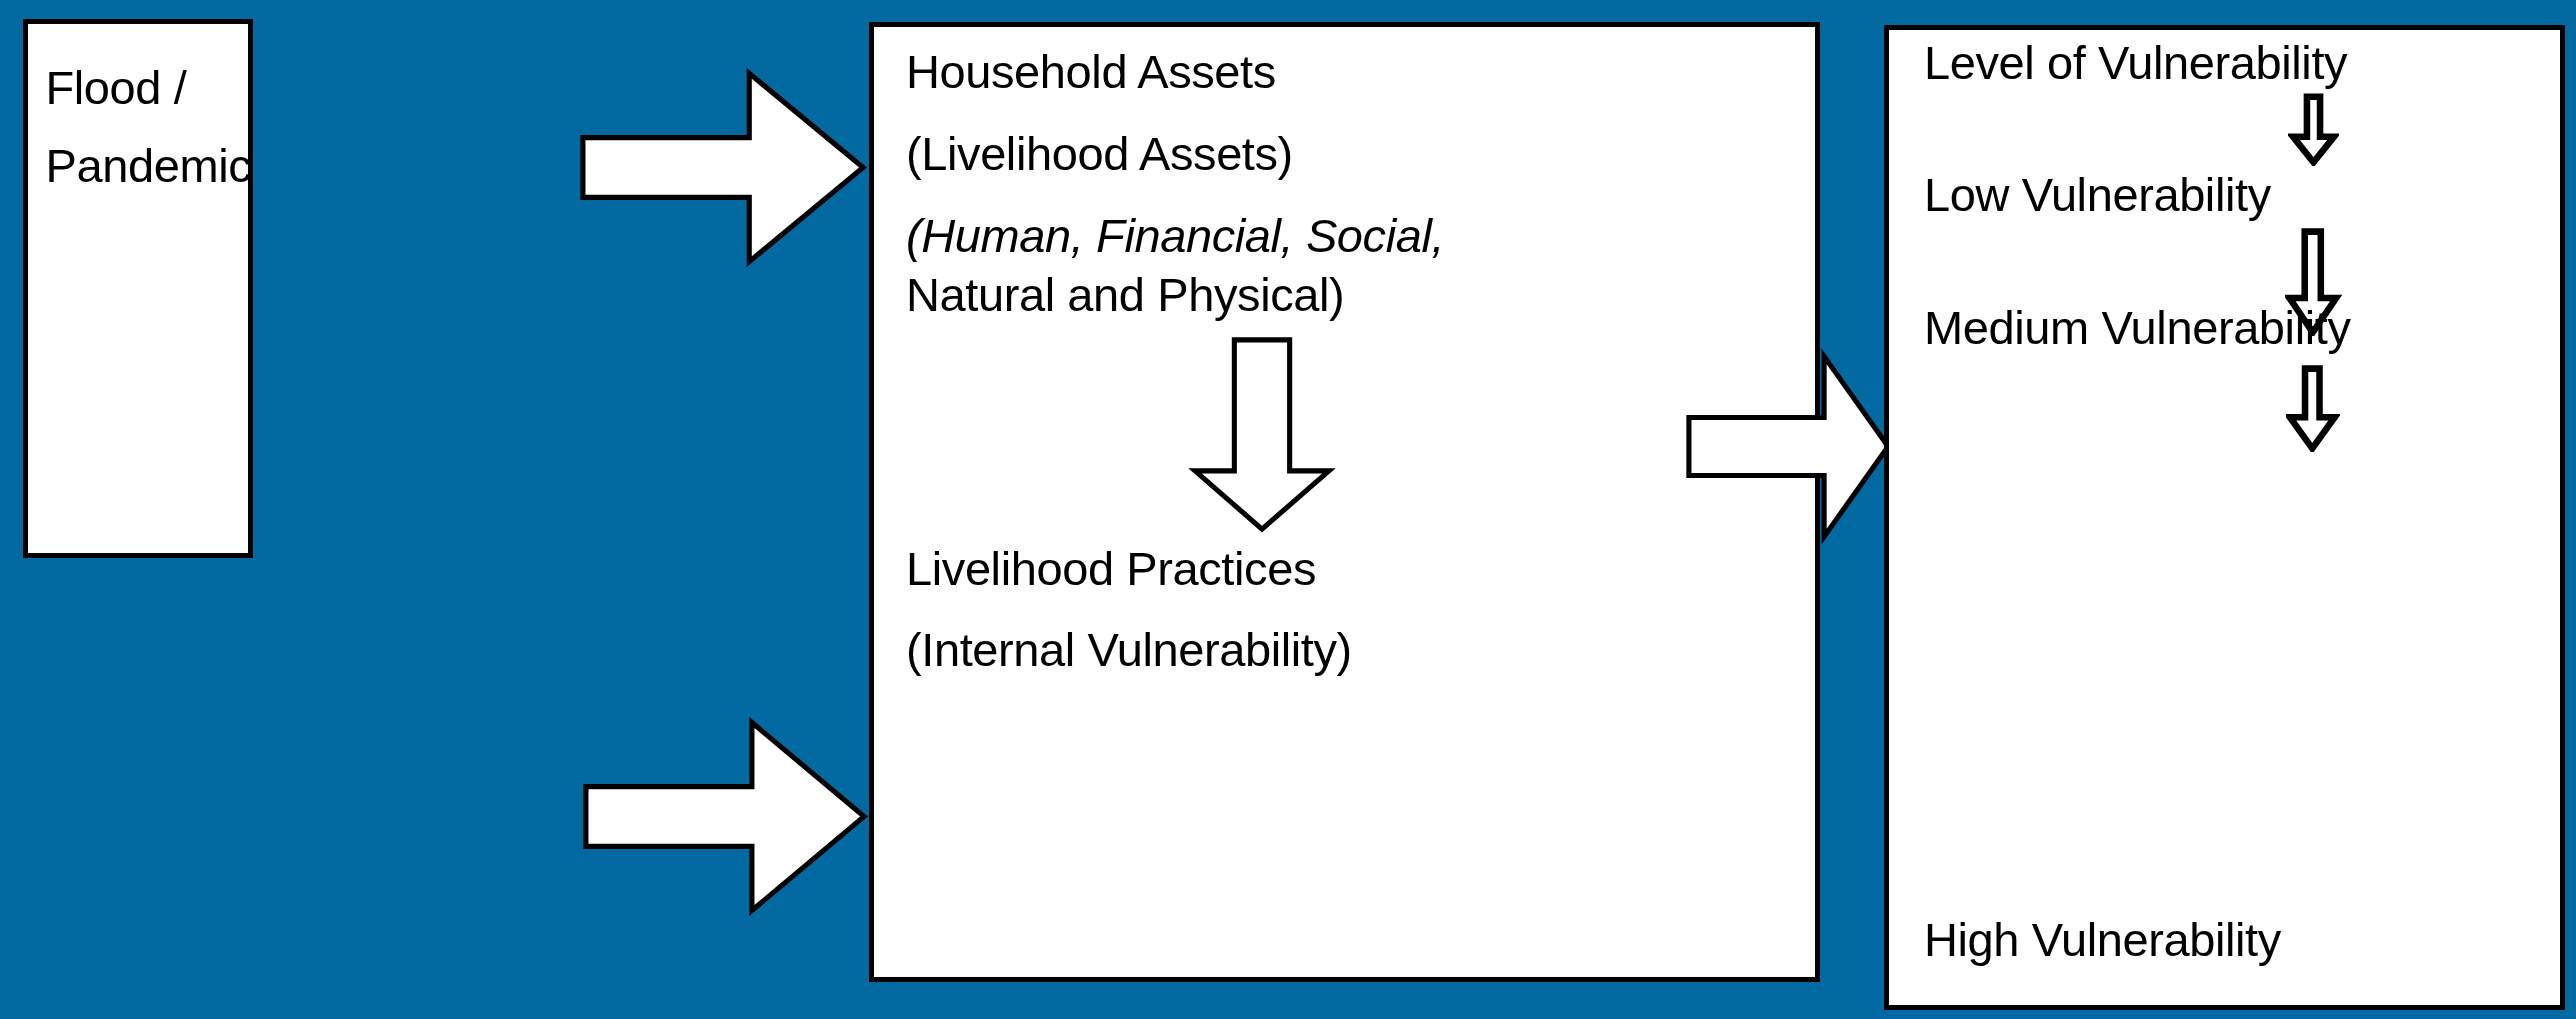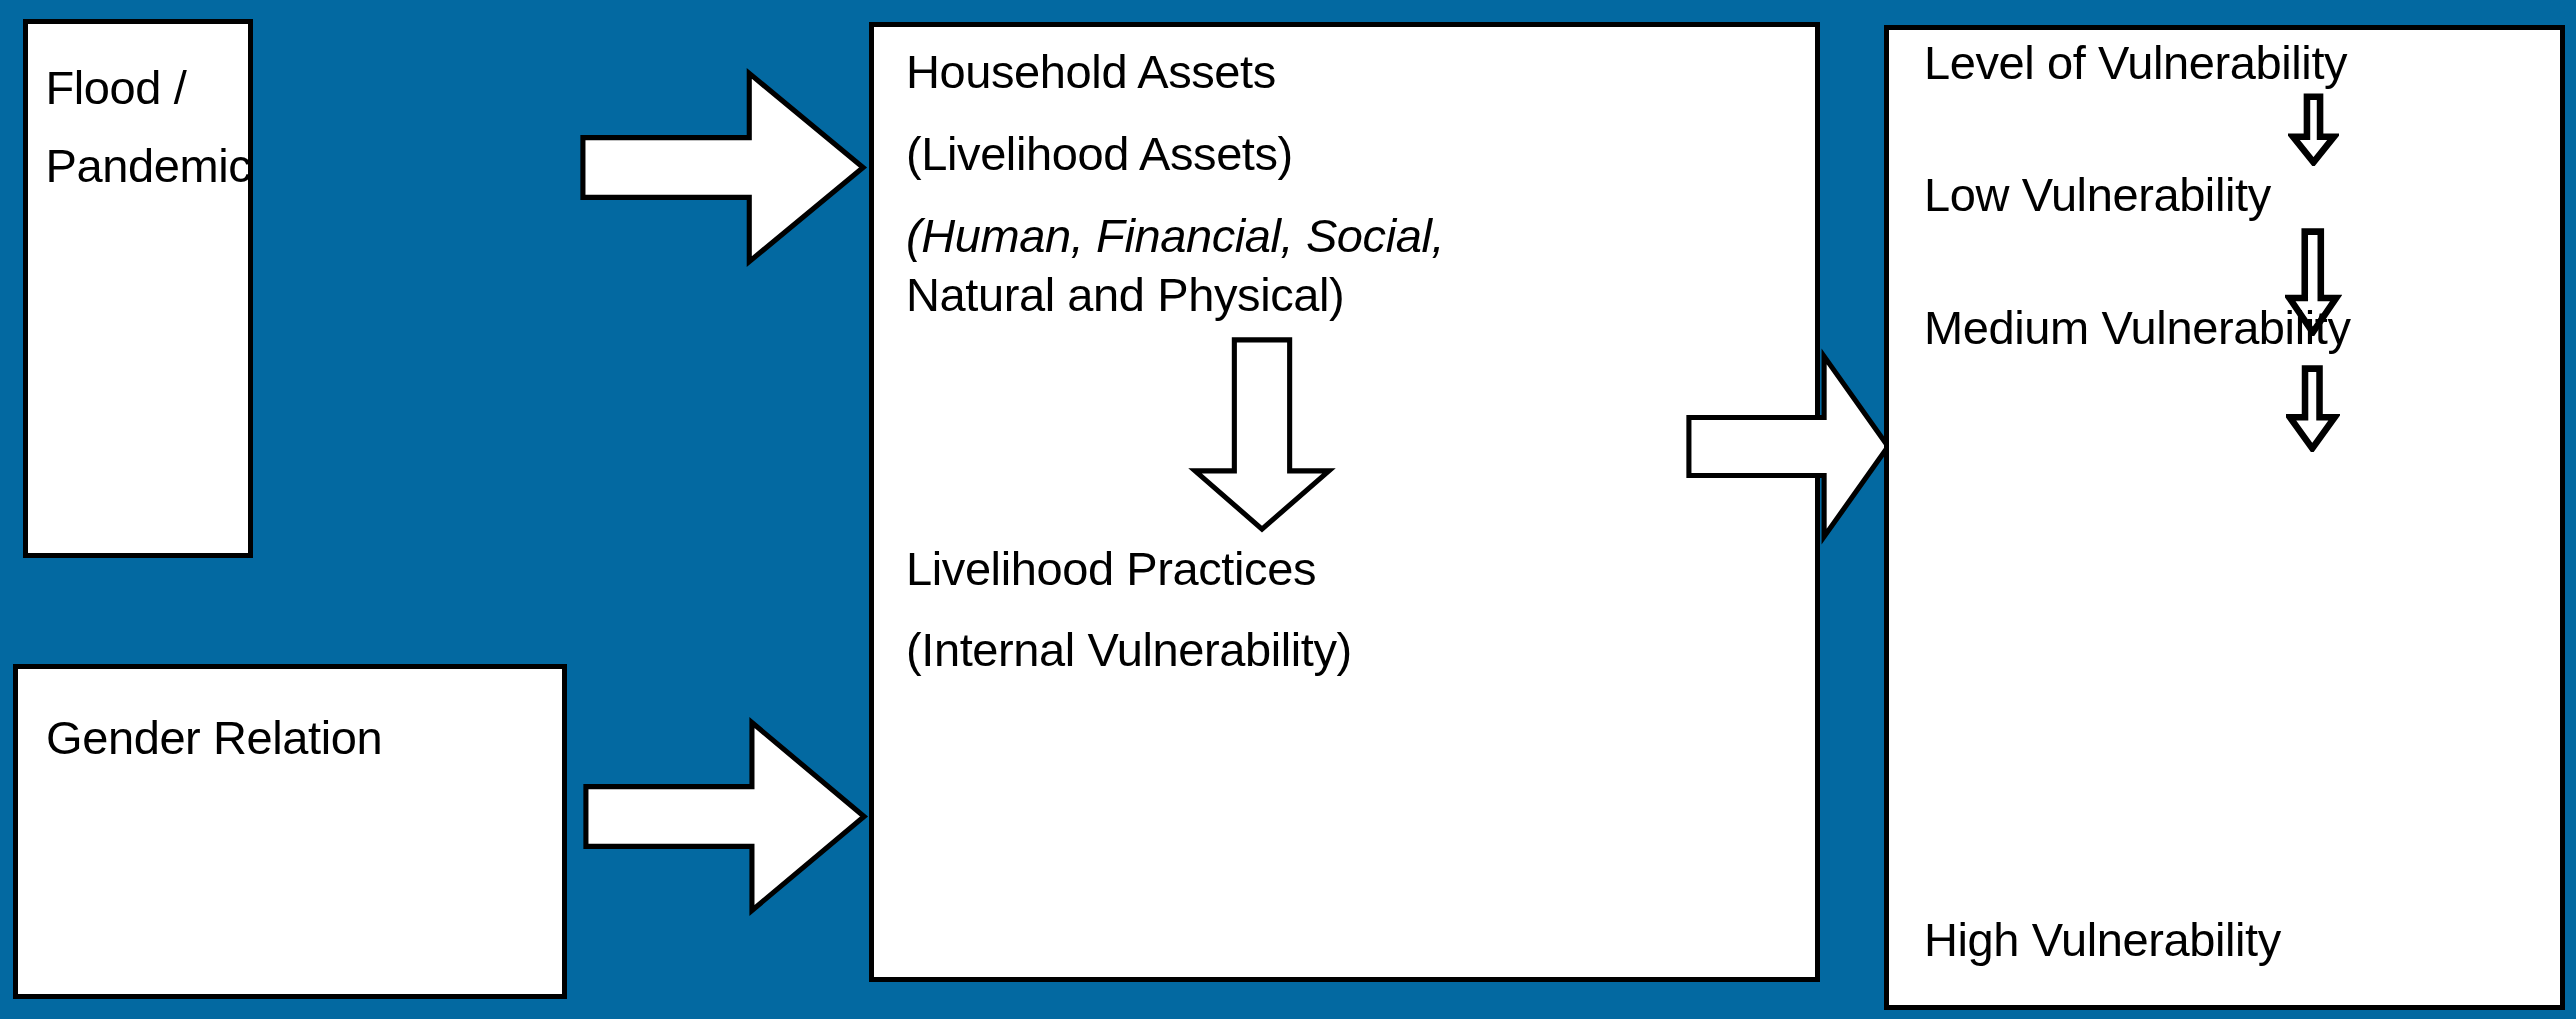--- a/index.html
+++ b/index.html
@@ -58,23 +58,20 @@
 </head>
 <body>
 
 <div id="canvas">
 
   <div class="box" style="left:23px; top:19px; width:230px; height:539px;">
     <div class="box-label two-line" style="left:17.5px; top:39px;">Flood /</div>
     <div class="box-label two-line" style="left:17.5px; top:117px;">Pandemic</div>
   </div>
 
-  <div class="box" style="left:13px; top:664px; width:554px; height:335px;">
-    <div class="box-label" style="left:28px; top:44px;">Gender Relation</div>
-  </div>
 
   <svg class="arrow-svg" style="left:580px; top:69px;" width="286" height="197" viewBox="0 0 392 270">
     <polygon points="4,94 232,94 232,6 388,135 232,264 232,176 4,176"></polygon>
   </svg>
 
   <svg class="arrow-svg" style="left:583px; top:718px;" width="284" height="197" viewBox="0 0 390 270">
     <polygon points="4,94 232,94 232,6 386,135 232,264 232,176 4,176"></polygon>
   </svg>
 
   <div class="box" style="left:861px; top:22px; width:951px; height:960px;margin-left:8px;">

